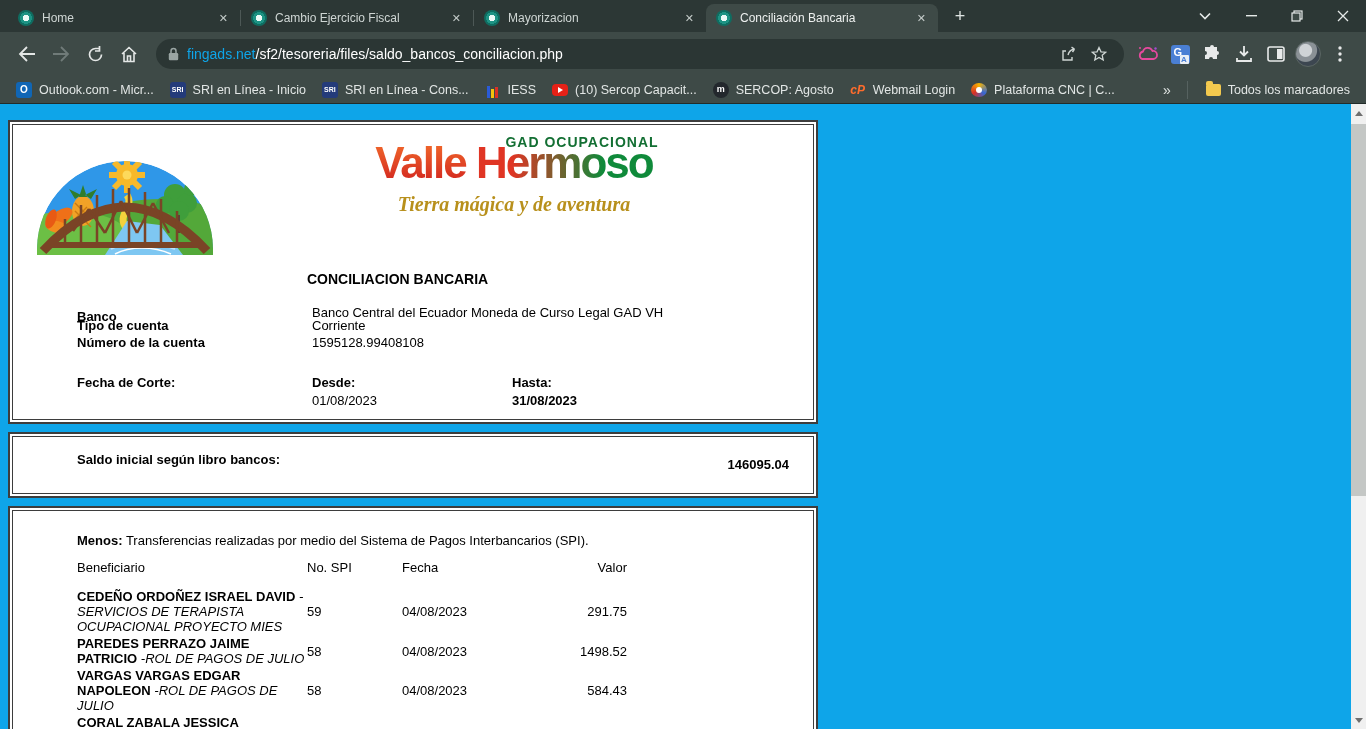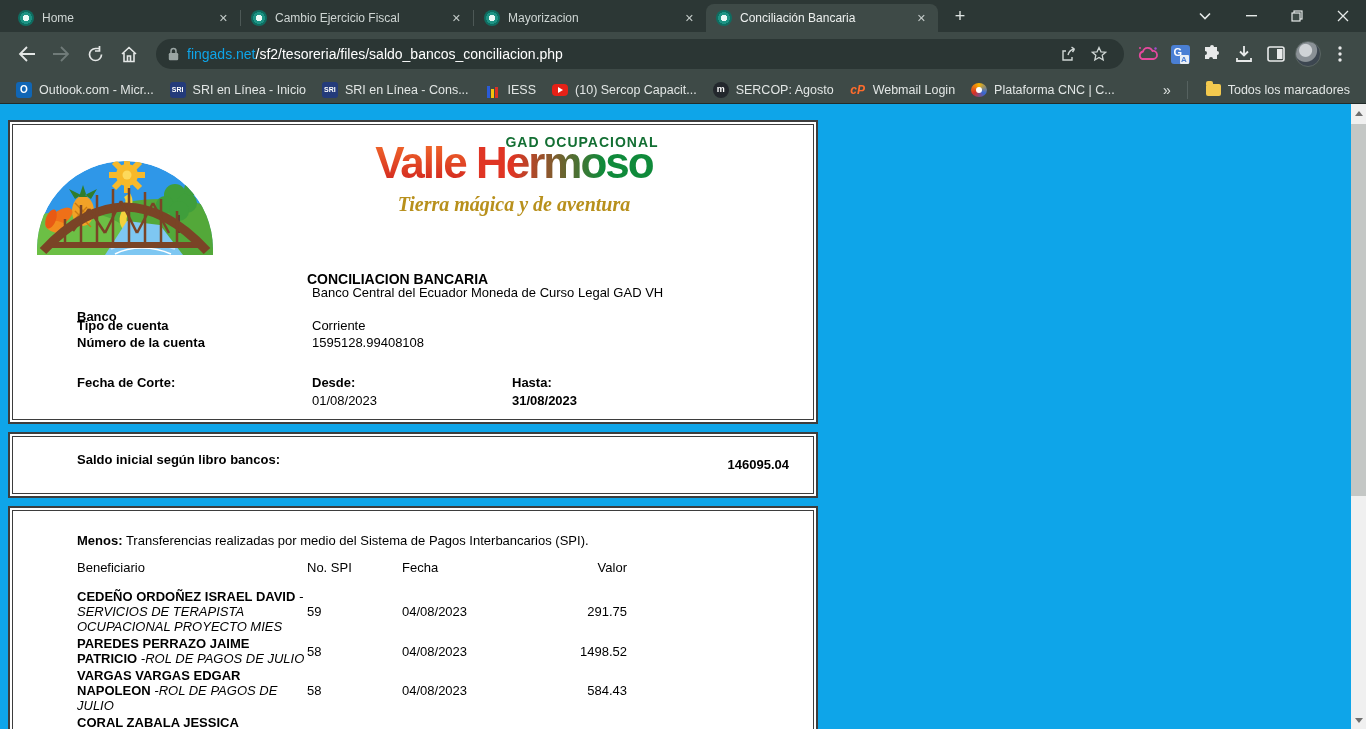--- a/index.html
+++ b/index.html
@@ -344,21 +344,21 @@
         <div class="logo-main">
           <span class="logo-valle">Valle </span><span class="logo-hermoso">Hermoso</span>
           <span class="logo-badge">GAD OCUPACIONAL</span>
         </div>
         <div class="logo-tagline">Tierra mágica y de aventura</div>
       </div>
 
       <div class="abs b" style="left:294px;top:146px;font-size:14px;">CONCILIACION BANCARIA</div>
 
       <div class="abs b" style="left:64px;top:176px;margin-top:8px;">Banco</div>
-      <div class="abs" style="left:299px;top:160px;">Banco Central del Ecuador Moneda de Curso Legal GAD VH</div>
+      <div class="abs" style="left:299px;top:180px;">Banco Central del Ecuador Moneda de Curso Legal GAD VH</div>
       <div class="abs b" style="left:64px;top:193px;">Tipo de cuenta</div>
       <div class="abs" style="left:299px;top:193px;">Corriente</div>
       <div class="abs b" style="left:64px;top:210px;">Número de la cuenta</div>
       <div class="abs" style="left:299px;top:210px;">1595128.99408108</div>
 
       <div class="abs b" style="left:64px;top:250px;">Fecha de Corte:</div>
       <div class="abs b" style="left:299px;top:250px;">Desde:</div>
       <div class="abs" style="left:299px;top:268px;">01/08/2023</div>
       <div class="abs b" style="left:499px;top:250px;">Hasta:</div>
       <div class="abs" style="left:499px;top:268px;font-weight:bold;">31/08/2023</div>

